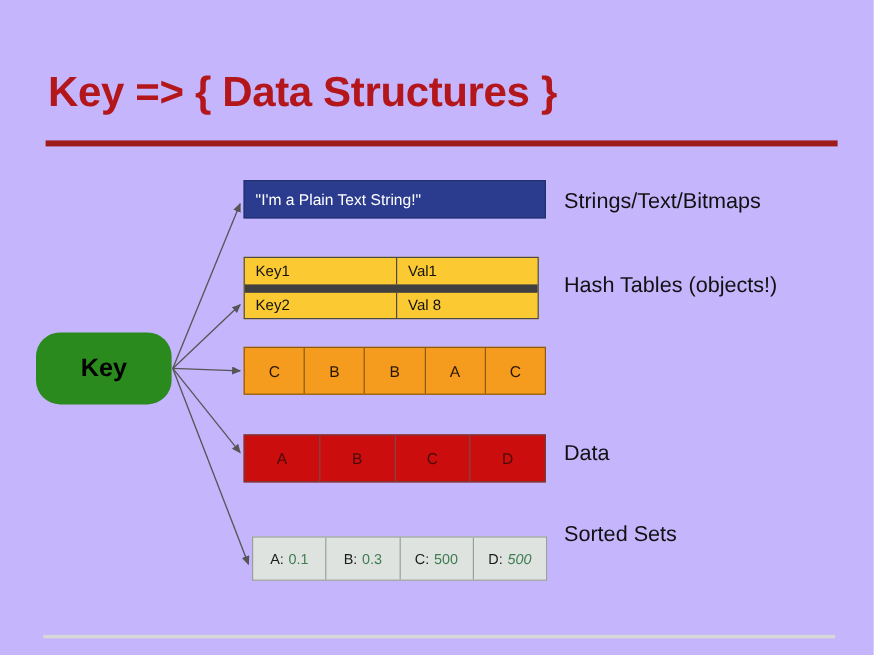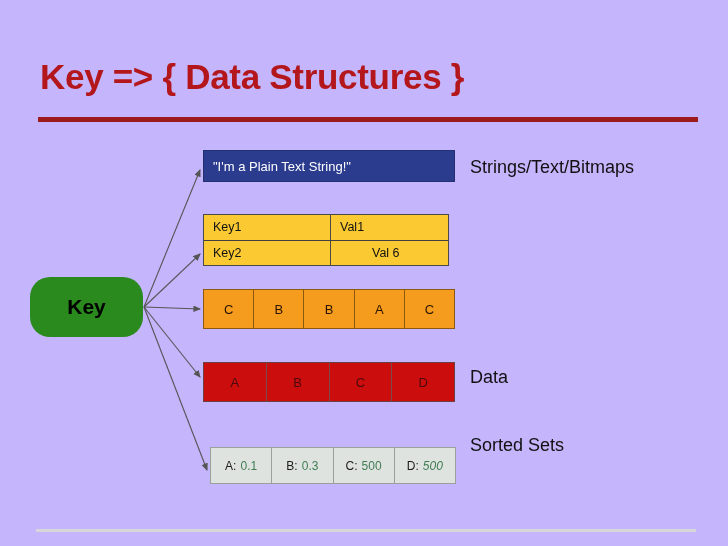--- a/index.html
+++ b/index.html
@@ -114,22 +114,21 @@
     flex-direction: column;
     background: #fbc932;
     border: 1px solid #4a4a4a;
   }
   .hash-row {
     display: flex;
     flex: 1 1 0;
     box-sizing: border-box;
   }
   .hash-row + .hash-row {
-    border-top: 1px solid #404040;
-    gap: 32px;
+    border-top: 7px solid #404040;
   }
   .hash-key, .hash-val {
     box-sizing: border-box;
     display: flex;
     align-items: center;
     font-size: 12.5px;
     color: #121212;
     padding-left: 9px;
   }
   .hash-key { width: 127px; border-right: 1px solid #4a4a4a; }
@@ -233,21 +232,21 @@
     <div class="cell">"I'm a Plain Text String!"</div>
   </div>
 
   <div class="struct" id="hash-box">
     <div class="hash-row">
       <div class="hash-key">Key1</div>
       <div class="hash-val">Val1</div>
     </div>
     <div class="hash-row">
       <div class="hash-key">Key2</div>
-      <div class="hash-val">Val 6</div>
+      <div class="hash-val">Val 8</div>
     </div>
   </div>
 
   <div class="struct" id="list-box">
     <div class="cell">C</div>
     <div class="cell">B</div>
     <div class="cell">B</div>
     <div class="cell">A</div>
     <div class="cell">C</div>
   </div>
@@ -272,17 +271,18 @@
       <span>C:</span>
       <span class="zscore">500</span>
     </div>
     <div class="cell">
       <span>D:</span>
       <span class="zscore italic">500</span>
     </div>
   </div>
 
   <div class="side-label" id="label-strings">Strings/Text/Bitmaps</div>
+  <div class="side-label" id="label-hash">Hash Tables (objects!)</div>
   <div class="side-label" id="label-sets">Data</div>
   <div class="side-label" id="label-zsets">Sorted Sets</div>
 
   <div id="footer-rule"></div>
 </div>
 
 </body></html>

